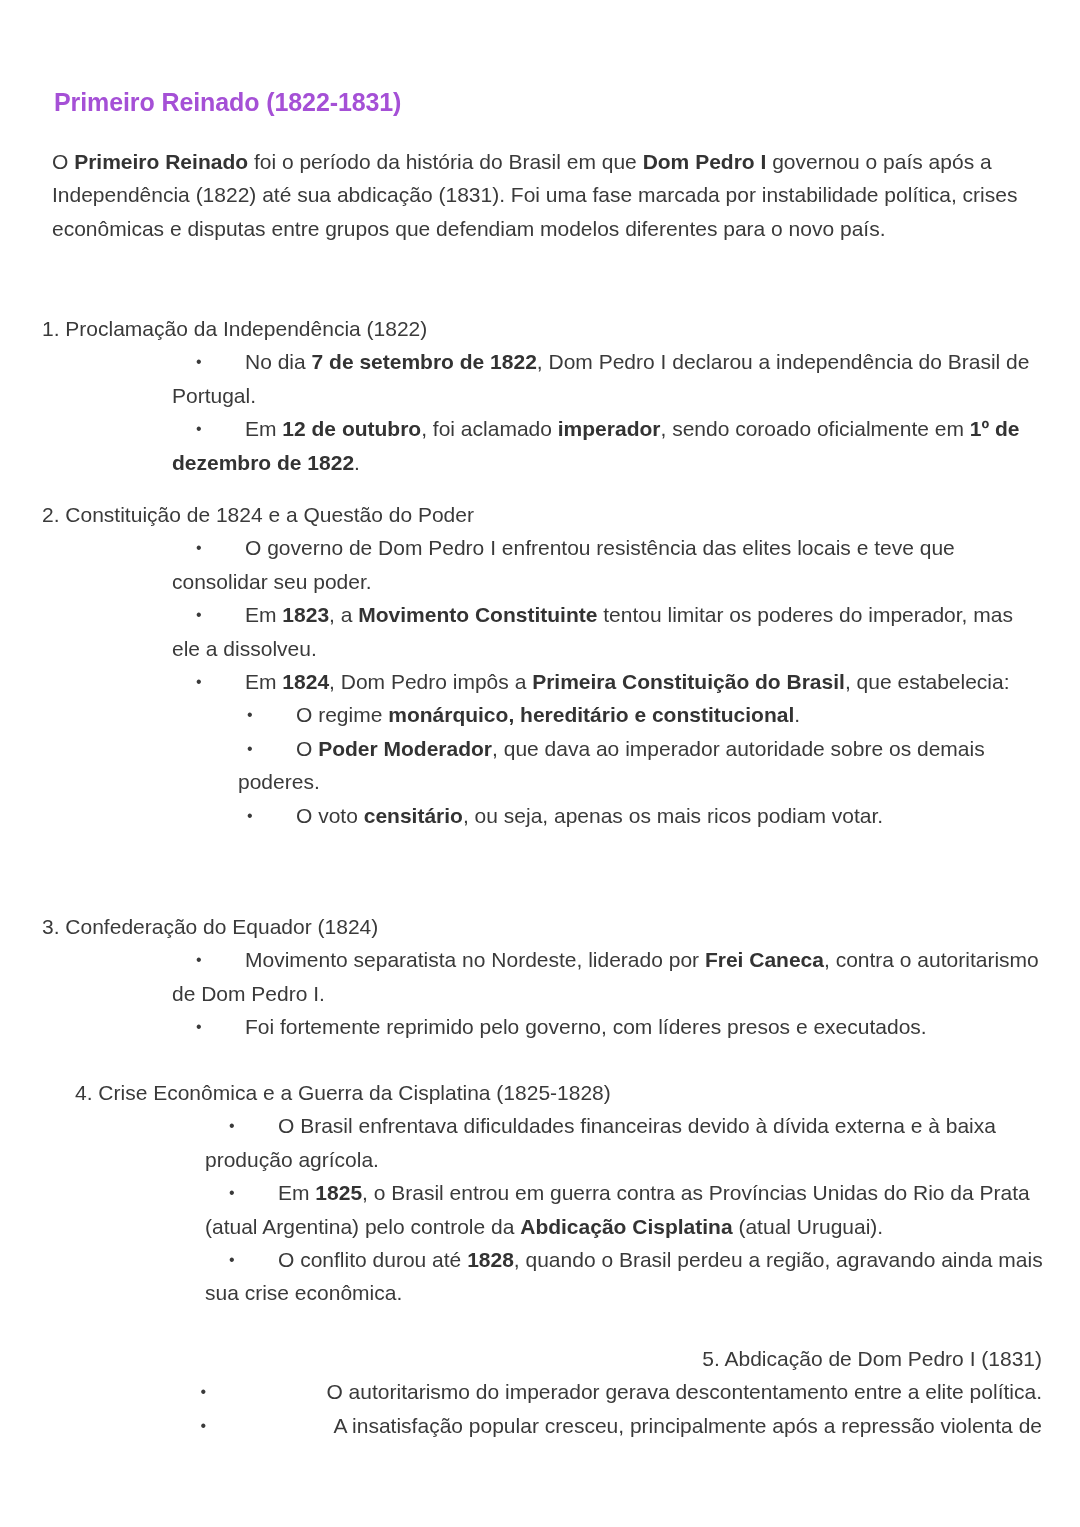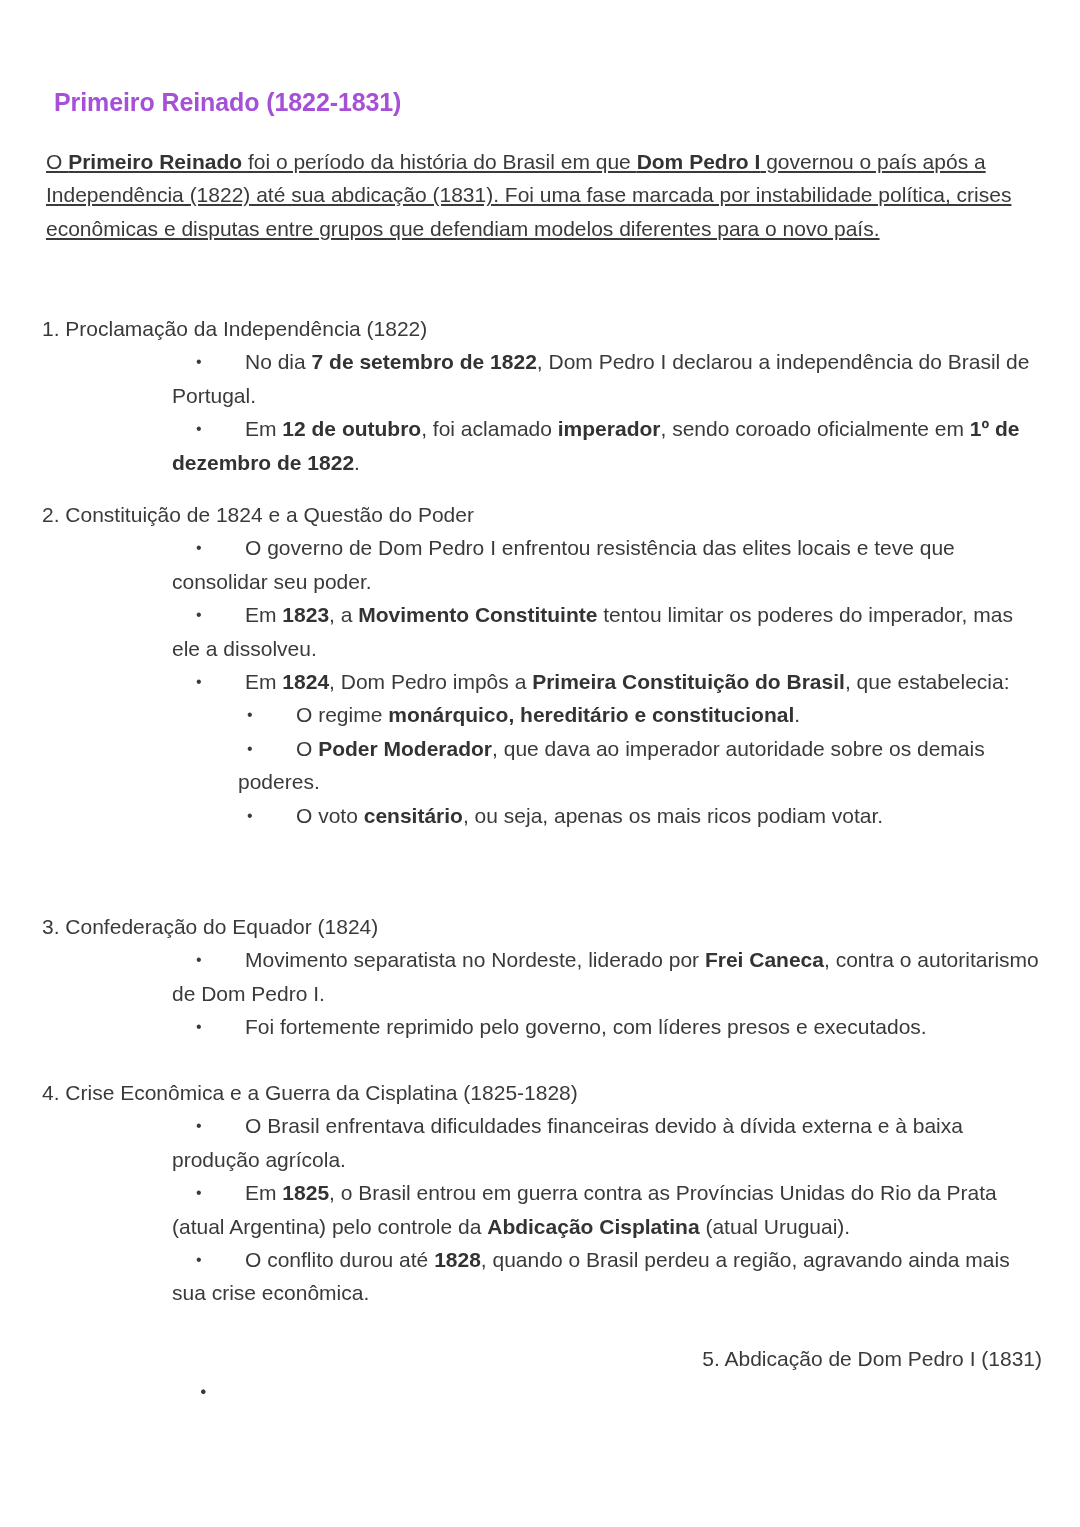--- a/index.html
+++ b/index.html
@@ -28,27 +28,26 @@
       margin: 12px;
       font-size: 25px;
       font-weight: bold;
       color: #a550d6;
       line-height: 38px;
       white-space: nowrap;
       letter-spacing: -0.1px;
     }
     .intro {
       position: absolute;
-      left: 4px;
+      left: 10px;
       top: 145px;
       width: 1000px;
       margin: 0;
       font-size: 21px;
       line-height: 33.4px;
-      text-decoration: underline;
     }
     .section {
       position: absolute;
       left: 0;
       width: 1000px;
     }
     .section-heading {
       margin: 0;
       font-size: 21px;
       font-weight: normal;
@@ -109,25 +108,25 @@
         <p class="item"><span class="bullet">•</span><span>Em </span><b>1824</b><span>, Dom Pedro impôs a </span><b>Primeira Constituição do Brasil</b><span>, que estabelecia:</span></p>
         <p class="item sub"><span class="bullet">•</span><span>O regime </span><b>monárquico, hereditário e constitucional</b><span>.</span></p>
         <p class="item sub"><span class="bullet">•</span><span>O </span><b>Poder Moderador</b><span>, que dava ao imperador autoridade sobre os demais poderes.</span></p>
         <p class="item sub"><span class="bullet">•</span><span>O voto </span><b>censitário</b><span>, ou seja, apenas os mais ricos podiam votar.</span></p>
       </div>
       <div class="section" style="top: 910px;">
         <h2 class="section-heading">3. Confederação do Equador (1824)</h2>
         <p class="item"><span class="bullet">•</span><span>Movimento separatista no Nordeste, liderado por </span><b>Frei Caneca</b><span>, contra o autoritarismo de Dom Pedro I.</span></p>
         <p class="item"><span class="bullet">•</span><span>Foi fortemente reprimido pelo governo, com líderes presos e executados.</span></p>
       </div>
-      <div class="section" style="top: 1076px;">
+      <div class="section" style="top: 1076px; margin-left: 33px;">
         <h2 class="section-heading">4. Crise Econômica e a Guerra da Cisplatina (1825-1828)</h2>
         <p class="item"><span class="bullet">•</span><span>O Brasil enfrentava dificuldades financeiras devido à dívida externa e à baixa produção agrícola.</span></p>
         <p class="item"><span class="bullet">•</span><span>Em </span><b>1825</b><span>, o Brasil entrou em guerra contra as Províncias Unidas do Rio da Prata (atual Argentina) pelo controle da </span><b>Abdicação Cisplatina</b><span> (atual Uruguai).</span></p>
         <p class="item"><span class="bullet">•</span><span>O conflito durou até </span><b>1828</b><span>, quando o Brasil perdeu a região, agravando ainda mais sua crise econômica.</span></p>
       </div>
       <div class="section" style="top: 1342px; text-align: right;">
         <h2 class="section-heading">5. Abdicação de Dom Pedro I (1831)</h2>
-        <p class="item"><span class="bullet">•</span></p>
-        <p class="item"><span class="bullet">•</span></p>
+        <p class="item"><span class="bullet">•</span><span>O autoritarismo do imperador gerava descontentamento entre a elite política.</span></p>
+        <p class="item"><span class="bullet">•</span><span>A insatisfação popular cresceu, principalmente após a repressão violenta de</span></p>
       </div>
     </div>
 </div>
 
 </body></html>

